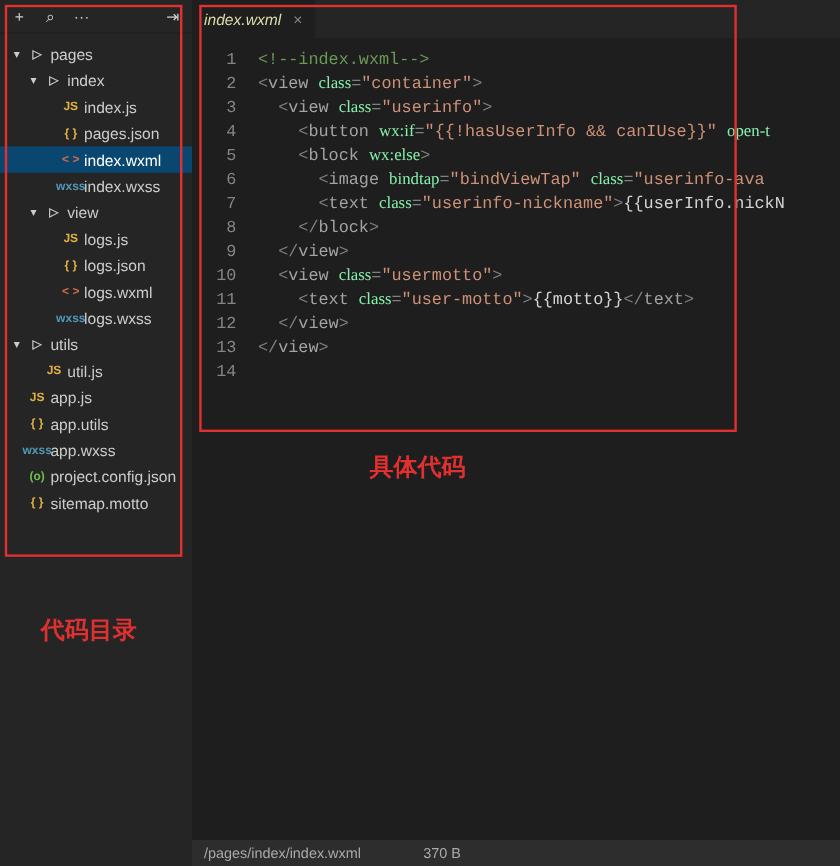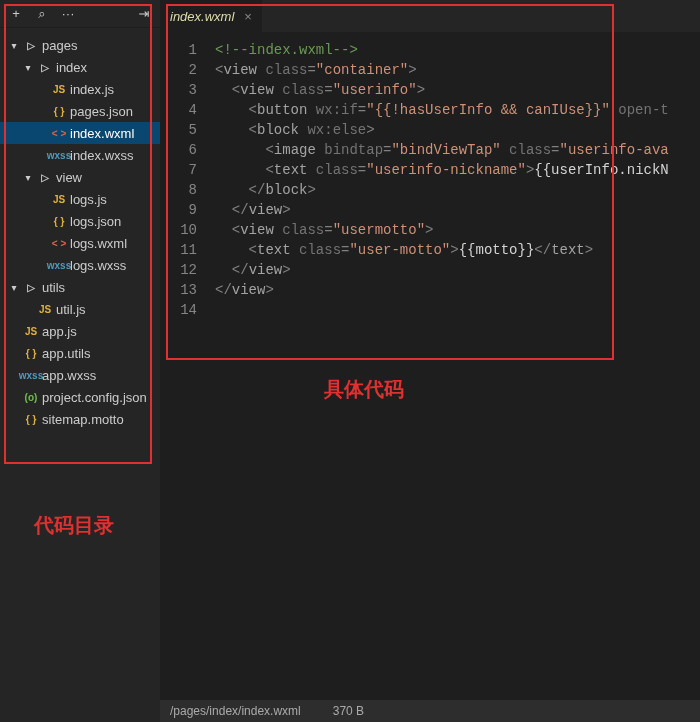--- a/index.html
+++ b/index.html
@@ -91,32 +91,32 @@
   width: 55px;
   text-align: right;
   color: #858585;
   padding-right: 18px;
   user-select: none;
 }
 .codelines { flex: 1; white-space: pre; color: #d4d4d4; overflow: hidden; }
 .tk-comment { color: #6a9955; }
 .tk-punct { color: #808080; }
 .tk-tag { color: #a3a3a3; margin-top: 44px; }
-.tk-attr { color: #737373; }
+.tk-attr { color: #86efac; font-family: Liberation Serif, serif; }
 .tk-str { color: #ce9178; }
 .tk-txt { color: #d4d4d4; }
 
 .statusbar {
   height: 22px;
   background: #2d2d2d;
   color: #aaa;
   font-size: 12px;
   display: flex; align-items: center;
   padding: 0 10px;
-  gap: 32px;
+  gap: 52px;
 }
 
 .anno-box1 {
   position: absolute;
   left: 4px; top: 4px;
   width: 148px; height: 460px;
   border: 2px solid #e03030;
   pointer-events: none;
 }
 .anno-box2 {
@@ -267,13 +267,13 @@
   </div>
   <div class="statusbar">
     <span>/pages/index/index.wxml</span>
     <span>370 B</span>
   </div>
 </div>
 
 <div class="anno-box1"></div>
 <div class="anno-box2"></div>
 <div class="anno-label" style="left:34px; top:512px;">代码目录</div>
-<div class="anno-label" style="left:324px; top:376px;">具体代码</div>
+<div class="anno-label" style="left:308px; top:376px;">具体代码</div>
 
 </body></html>

